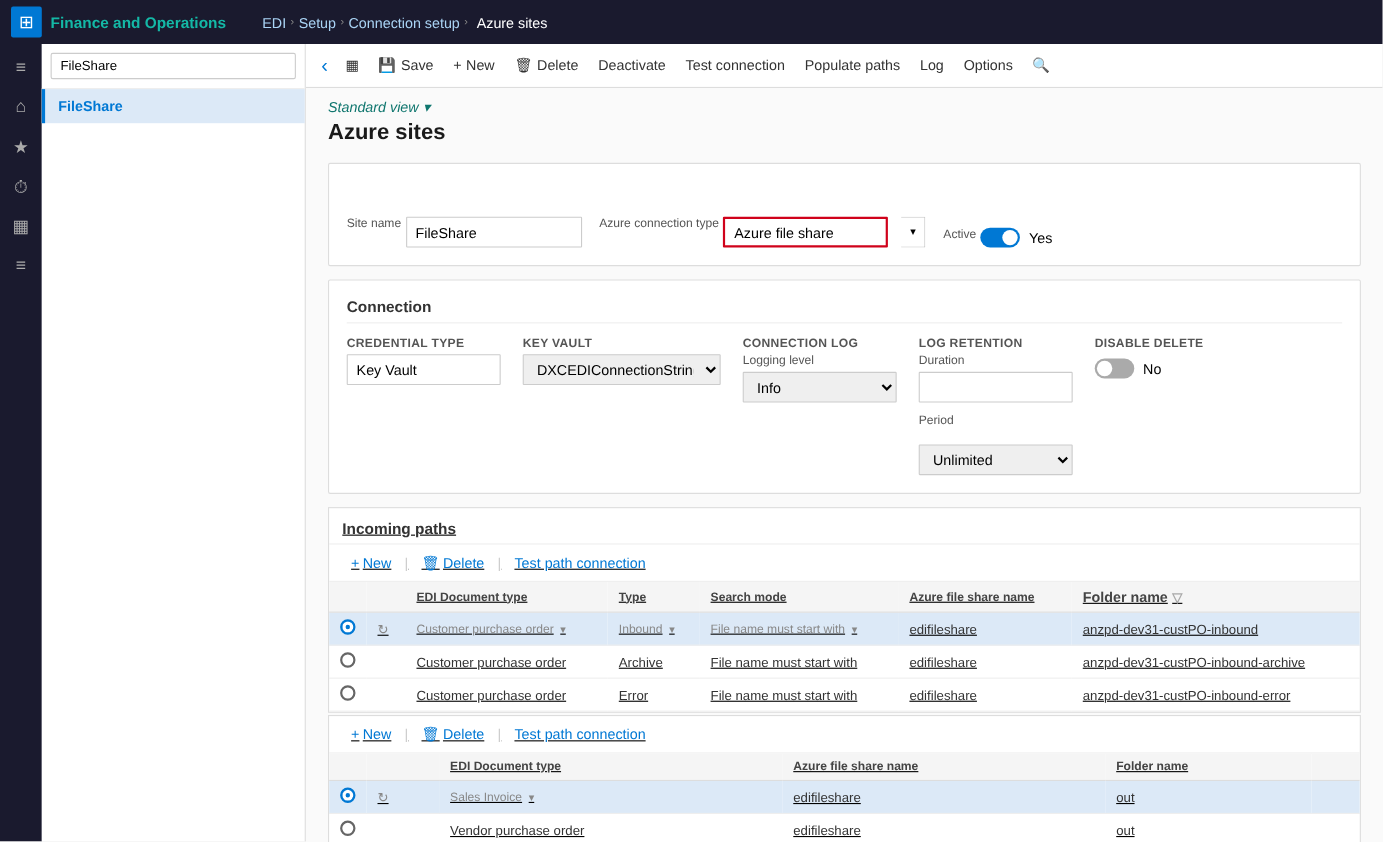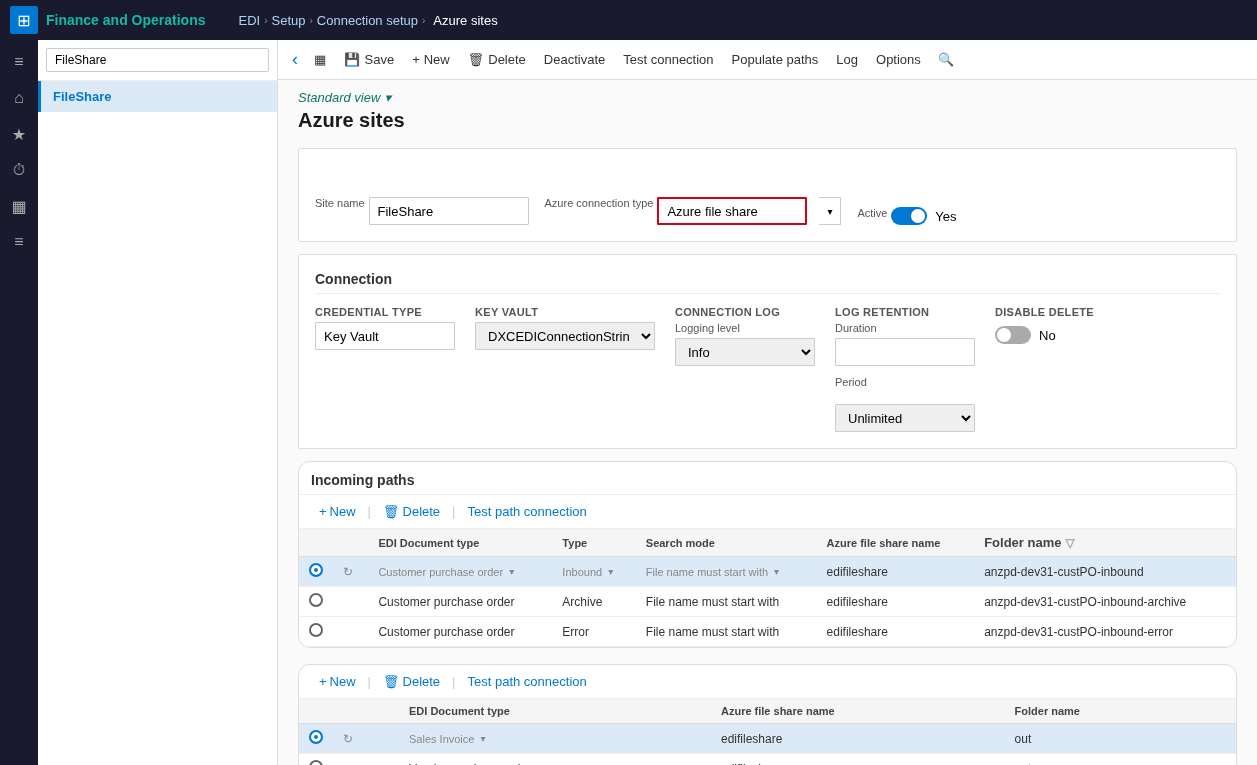--- a/index.html
+++ b/index.html
@@ -246,23 +246,24 @@
       height: 28px;
       font-size: 13px;
       min-width: 140px;
       border-radius: 1px;
     }
 
     
     .grid-section {
       background: white;
       border: 1px solid #ddd;
-      border-radius: 12px;
-      margin-bottom: 16px;
+      border-radius: 0;
+      margin-bottom: 2px;
       overflow: hidden;
+      text-decoration: underline;
     }
     .grid-header {
       padding: 10px 12px 6px;
       font-size: 14px;
       font-weight: 600;
       color: #333;
       border-bottom: 1px solid #eee;
     }
     .grid-toolbar {
       padding: 6px 12px;

